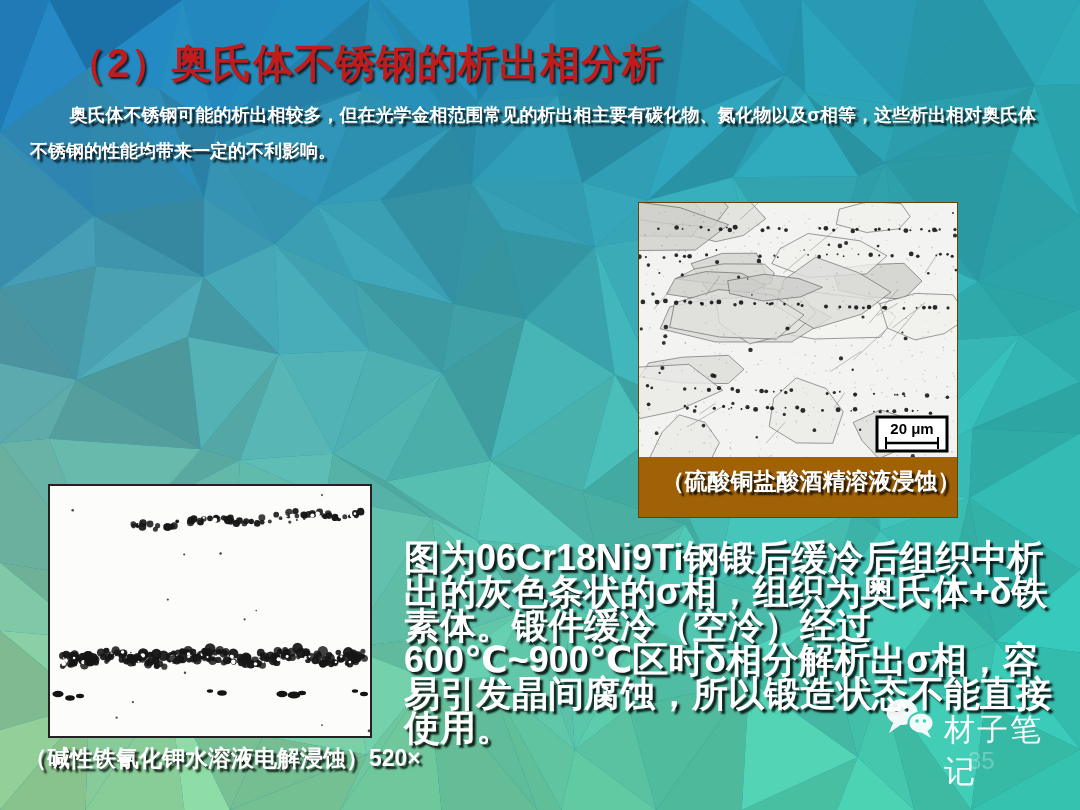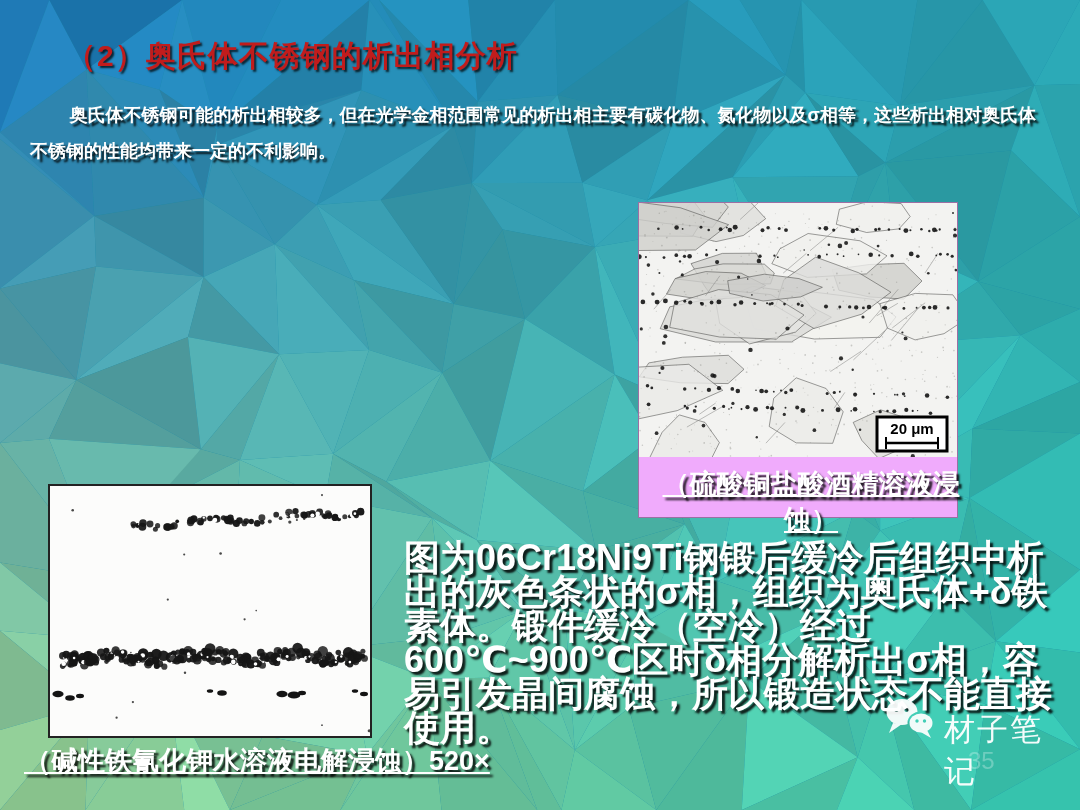--- a/index.html
+++ b/index.html
@@ -1,31 +1,31 @@
 <!DOCTYPE html>
 <html><head>
 <meta charset="utf-8">
 <style>
   * { margin:0; padding:0; box-sizing:border-box; }
   html,body { width:1080px; height:810px; overflow:hidden; }
   body { font-family:"Liberation Sans","DejaVu Sans",sans-serif; background:#1a8aa8; }
   .slide { position:relative; width:1080px; height:810px; overflow:hidden; }
   #bg { position:absolute; left:0; top:0; z-index:0; display:block; }
   .abs { position:absolute; z-index:2; }
-  .title { left:66px; top:36px; font-size:30px; font-weight:bold;
+  .title { left:66px; top:36px; font-size:40px; font-weight:bold;
            letter-spacing:1px; text-shadow:2px 2px 2px rgba(0,0,0,.75); }
   .body-text { color:#ffffff; font-weight:bold; text-shadow:3px 3px 2px rgba(0,0,0,.85); }
   .intro { left:30px; top:97px; width:1014px; font-size:18px; line-height:36px; text-indent:2.2em; }
   .p316  { left:148px; top:251px; width:472px; font-size:28px; line-height:34px; }
   .p06   { left:404px; top:541px; width:664px; font-size:36px; line-height:34px; }
-  .cap   { font-size:27px;text-decoration:underline; }
+  .cap   { font-size:23px; }
   .cap-top    { left:656px; top:466px; width:310px; text-align:center; }
   .cap-bottom { left:24px;  top:743px; }
   .fig1 { left:638px; top:202px; width:320px; height:316px;
-          border:1px solid rgba(0,0,0,.35); background:#f0abfc; }
+          border:1px solid rgba(0,0,0,.35); background:#a16207; }
   .fig2 { left:48px; top:484px; width:324px; height:254px;
           border:2px solid #222; background:#fcfcfb; }
   .fig1 svg, .fig2 svg { display:block; }
   .wm { left:884px; top:696px; width:180px; height:56px; z-index:3; }
   .wm-label { position:absolute; left:60px; top:13px; font-size:31px;
               color:rgba(255,255,255,.95); letter-spacing:2px; }
   .page-num { left:968px; top:747px; font-size:24px; color:rgba(255,255,255,.28); z-index:2; }
 </style>
 </head>
 <body>

